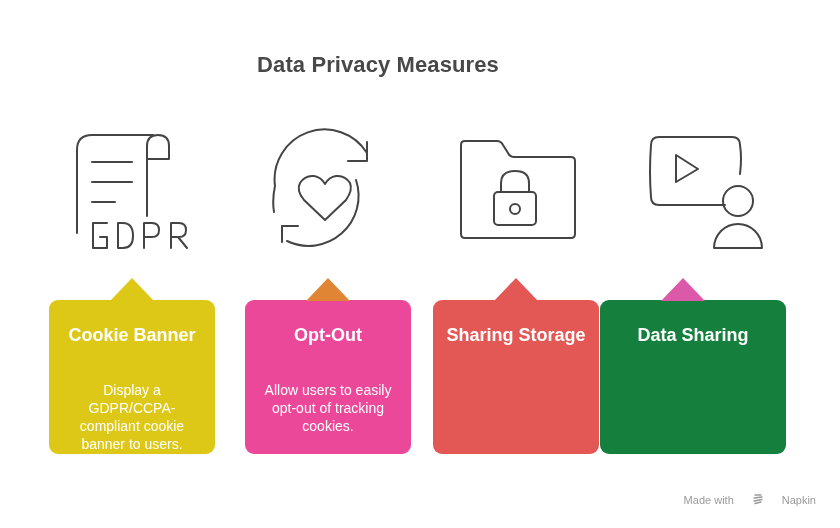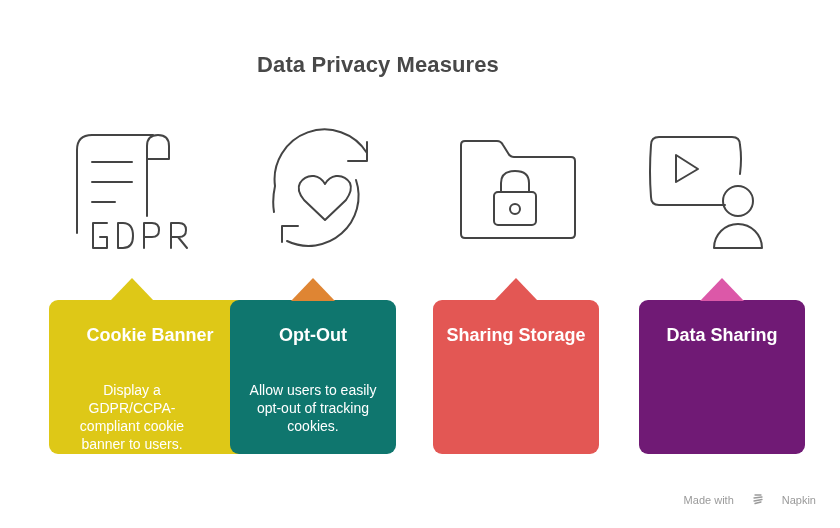--- a/index.html
+++ b/index.html
@@ -140,38 +140,38 @@
 
 <div class="icon" style="left:625px;">
   <svg viewBox="0 0 166 130">
     <path d="M100 77 H 34 Q 26 77 26 69 Q 24 44 26 17 Q 26 9 34 9 H 107 Q 115 9 115 17 Q 117 30 115 46"></path>
     <path d="M51 27 L 73 41 L 51 54 Z"></path>
     <circle cx="113" cy="73" r="15"></circle>
     <path d="M89 120 A 24 24 0 0 1 137 120 Z"></path>
   </svg>
 </div>
 
-<div class="card" style="left:49px; background:#DEC817; color:#DEC817;padding-left:36px;">
+<div class="card" style="left:49px; background:#DEC817; color:#DEC817;">
   <div class="pointer"></div>
   <div class="card-title">Cookie Banner</div>
   <div class="card-desc">Display a GDPR/CCPA-compliant cookie banner to users.</div>
 </div>
 
-<div class="card" style="left:230px; background:#0f766e; color:#DF8533;">
+<div class="card" style="left:245px; background:#ec4899; color:#DF8533;">
   <div class="pointer"></div>
   <div class="card-title">Opt-Out</div>
   <div class="card-desc">Allow users to easily opt-out of tracking cookies.</div>
 </div>
 
 <div class="card" style="left:433px; background:#E35754; color:#E35754;">
   <div class="pointer"></div>
   <div class="card-title">Sharing Storage</div>
 </div>
 
-<div class="card" style="left:639px; background:#701a75; color:#DC58A8;">
+<div class="card" style="left:600px; background:#15803d; color:#DC58A8;padding-left:20px;">
   <div class="pointer"></div>
   <div class="card-title">Data Sharing</div>
 </div>
 
 <div class="footer">
   <span>Made with</span>
   <span>
     <svg width="12" height="12" viewBox="0 0 12 12">
       <path d="M3 2 L 9 2 M 2 5 L 10 4 M 2 8 L 10 6.5 M 3 10.5 L 9 9"></path>
     </svg>

